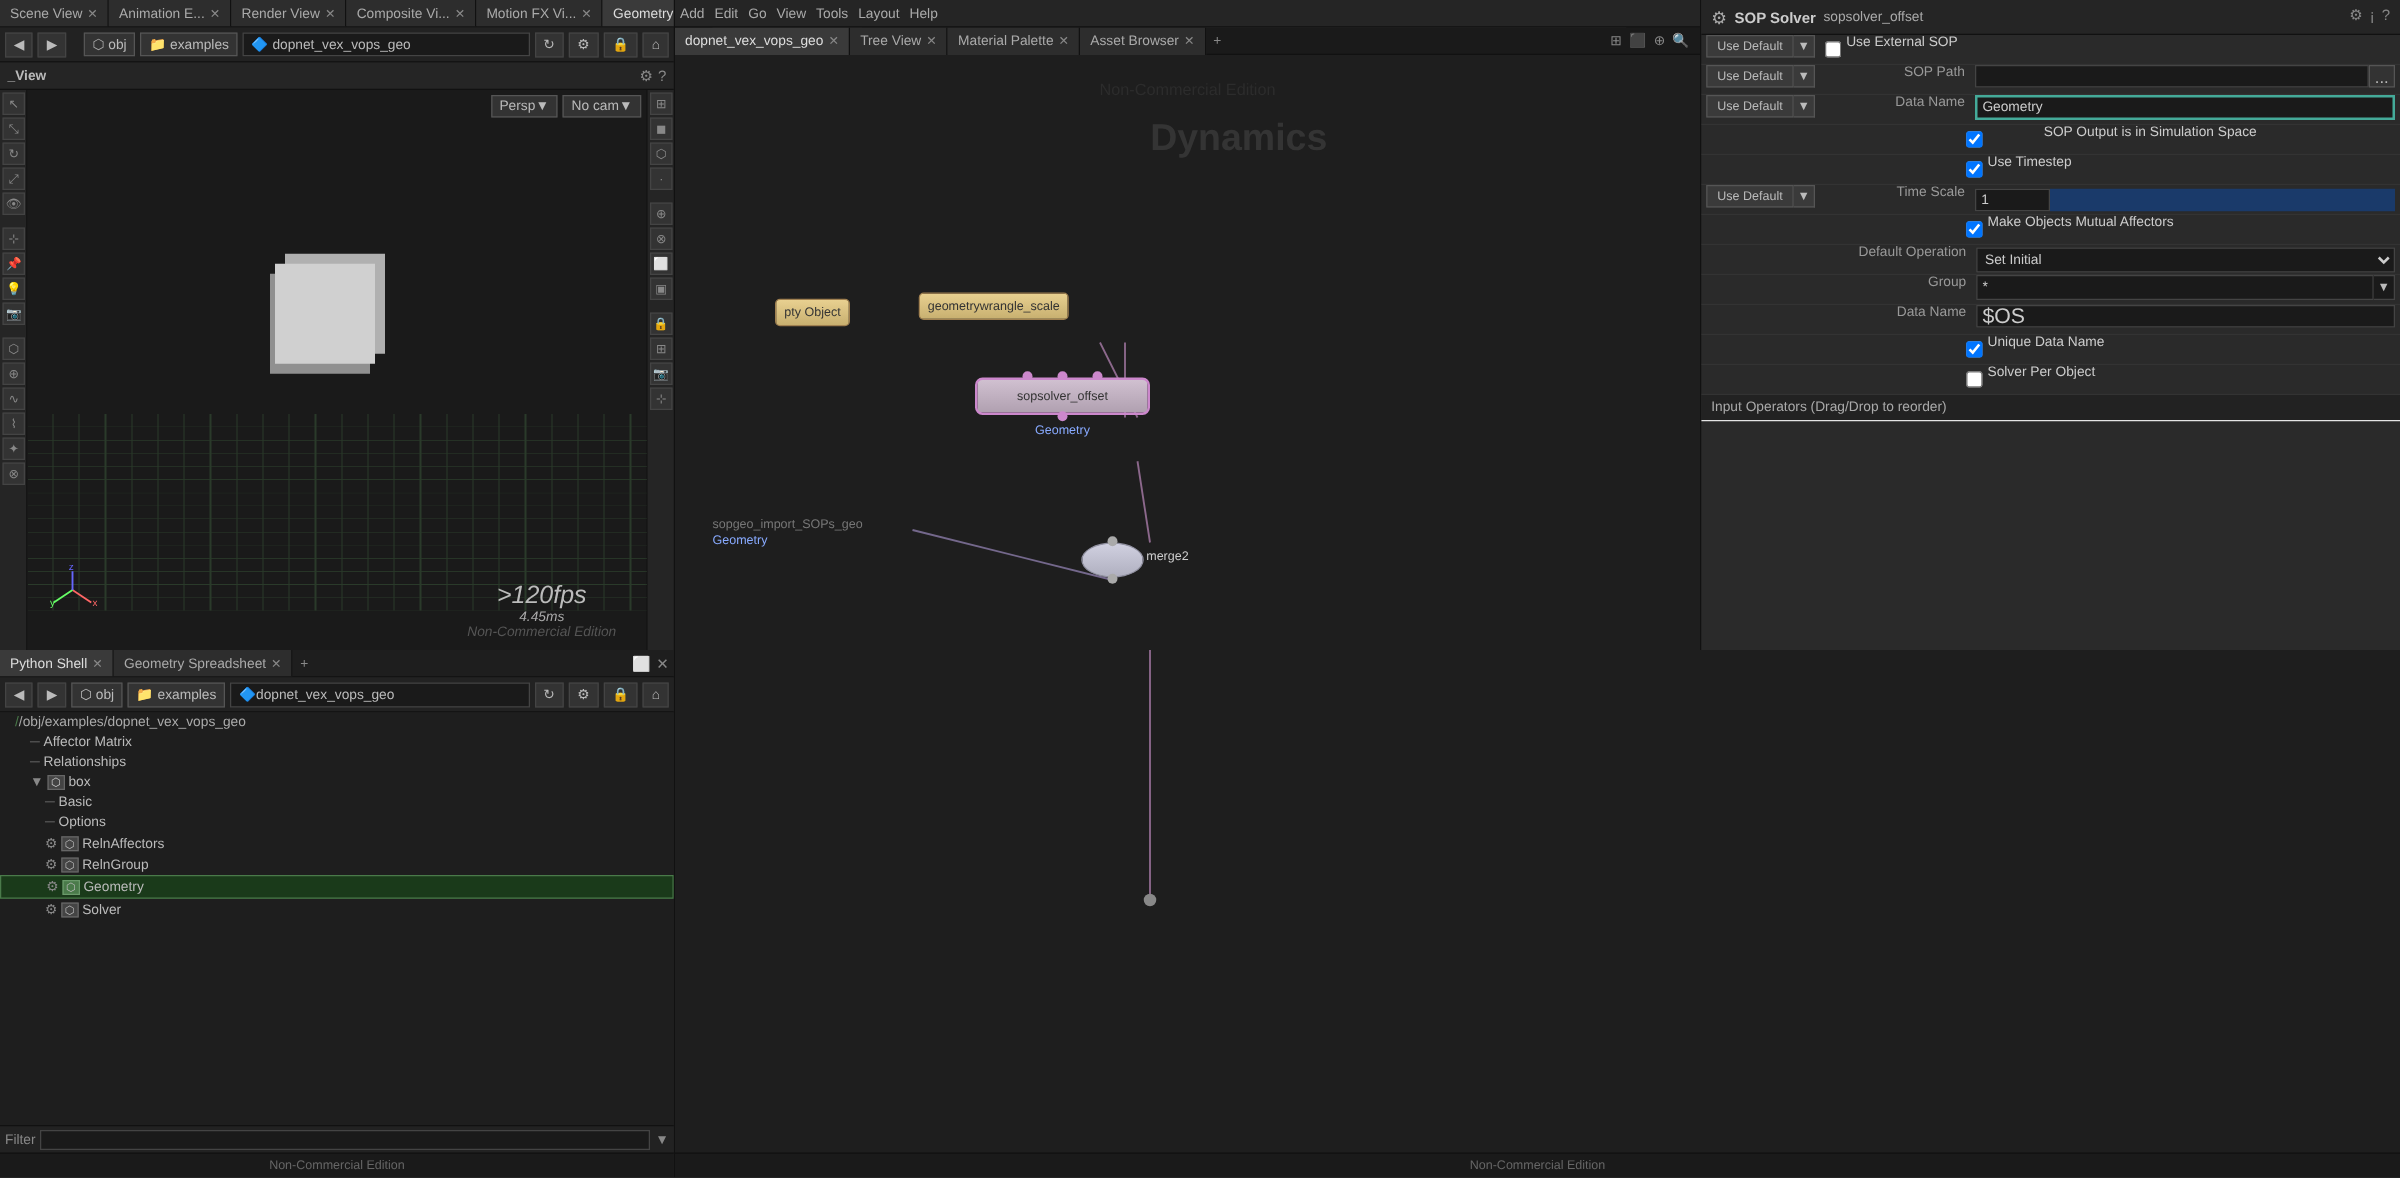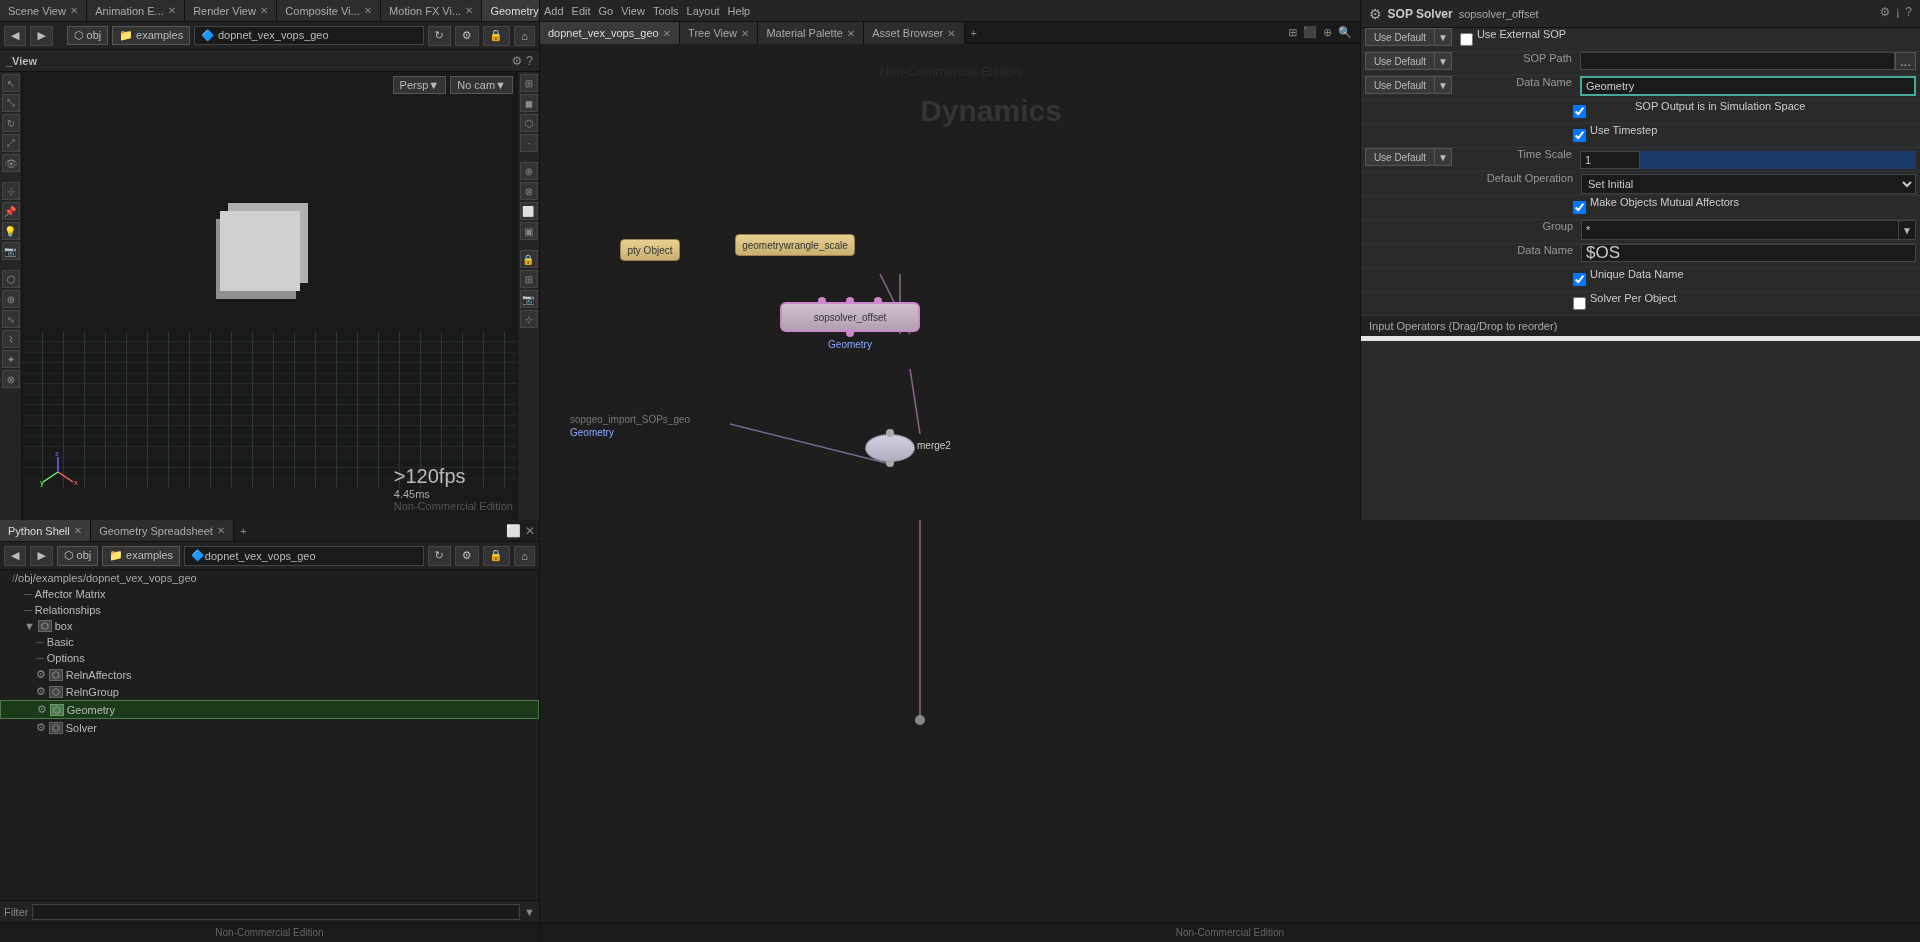--- a/index.html
+++ b/index.html
@@ -57,21 +57,21 @@
       box-shadow: 8px -8px 0 #b0b0b0, -4px 8px 0 #909090;
     }
     .viewport-controls {
       position: absolute; top: 4px; right: 4px; display: flex; gap: 4px; align-items: center;
     }
     .viewport-btn {
       background: #333; border: 1px solid #555; color: #bbb; padding: 2px 6px;
       font-size: 11px; cursor: pointer; height: 18px; display: flex; align-items: center;
     }
     .viewport-info {
-      position: absolute; bottom: 8px; right: 4px; text-align: left; color: #bbb;
+      position: absolute; bottom: 8px; right: 24px; text-align: center; color: #bbb; font-style: italic;
     }
     .fps-display { font-size: 20px; color: #bbb; }
     .ms-display { font-size: 11px; color: #aaa; }
     .watermark { font-size: 11px; color: #555; }
 
     
     .right-panel { flex: 1; display: flex; }
     .node-editor { flex: 1; background: #1e1e1e; position: relative; overflow: hidden; }
 
     
@@ -108,21 +108,21 @@
     }
     .prop-label { color: #999; font-size: 11px; min-width: 120px; text-align: right; padding-right: 8px; }
     .prop-input {
       background: #1a1a1a; border: 1px solid #444; color: #ccc; font-size: 17px;
       padding: 1px 4px; height: 18px; width: 100%;
     }
     .prop-input-highlight {
       background: #1a1a1a; border: 2px solid #4a9; color: #ccc; font-size: 11px;
       padding: 1px 4px; height: 20px; width: 100%;
     }
-    .prop-section { background: #222; padding: 4px 8px; font-size: 11px; color: #aaa; border-bottom: 5px solid #e5e5e5; }
+    .prop-section { background: #222; padding: 4px 8px; font-size: 11px; color: #aaa; border-bottom: 1px solid #e5e5e5; }
 
     
     .use-default-btn {
       background: #3a3a3a; border: 1px solid #555; color: #bbb; font-size: 10px;
       padding: 1px 4px; cursor: pointer; min-width: 70px; height: 18px;
       display: flex; align-items: center; justify-content: center;
     }
     .use-default-dropdown {
       background: #3a3a3a; border: 1px solid #555; border-left: none; color: #bbb;
       font-size: 10px; padding: 1px 3px; cursor: pointer; height: 18px;
@@ -532,34 +532,34 @@
             <button class="use-default-dropdown">▼</button>
           </div>
           <span class="prop-label">Time Scale</span>
           <div style="display:flex; flex:1; align-items:center;">
             <input type="text" class="num-input" value="1" style="width: 60px;">
             <div style="flex:1; height:18px; background:#1a3a6a; margin-left:0;"></div>
           </div>
         </div>
 
         <div class="prop-row">
+          <div style="width:80px; margin-right:8px;"></div>
+          <div style="min-width:120px;"></div>
+          <input type="checkbox" checked="" style="margin-right: 4px;">
+          <span style="color:#ccc; font-size:11px;">Make Objects Mutual Affectors</span>
+        </div>
+
+        <div class="prop-row">
           <div style="min-width:88px; margin-right:8px;"></div>
           <span class="prop-label">Default Operation</span>
           <div style="display:flex; flex:1; align-items:center; gap:0;">
             <select class="prop-select" style="flex:1;">
               <option>Set Initial</option>
             </select>
           </div>
-        </div>
-
-        <div class="prop-row">
-          <div style="width:80px; margin-right:8px;"></div>
-          <div style="min-width:120px;"></div>
-          <input type="checkbox" checked="" style="margin-right: 4px;">
-          <span style="color:#ccc; font-size:11px;">Make Objects Mutual Affectors</span>
         </div>
 
         <div class="prop-row">
           <div style="min-width:88px; margin-right:8px;"></div>
           <span class="prop-label">Group</span>
           <div style="display:flex; flex:1;">
             <input type="text" class="group-input" value="*" style="">
             <div class="group-input-arrow">▼</div>
           </div>
         </div>

